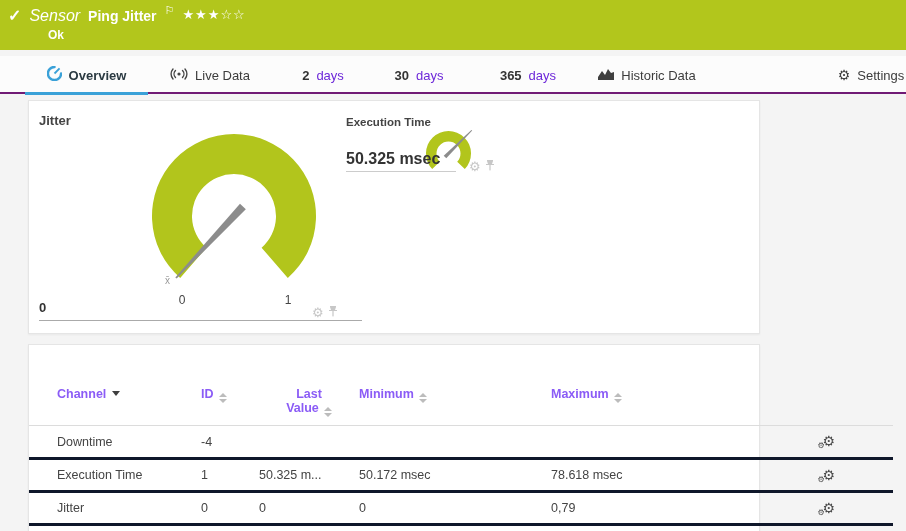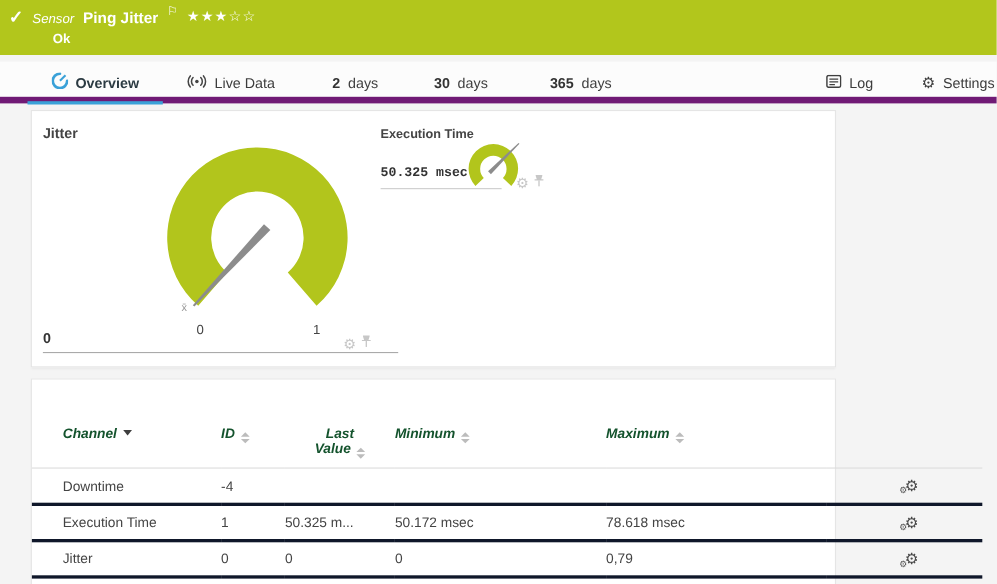--- a/index.html
+++ b/index.html
@@ -3,56 +3,56 @@
 <meta charset="utf-8">
 <style>
   * { margin:0; padding:0; box-sizing:border-box; }
   html,body { width:906px; height:531px; overflow:hidden; background:#f4f4f4;
               font-family:"Liberation Sans", sans-serif; }
 
   
   .hdr { position:absolute; left:0; top:0; width:906px; height:50px; background:#b2c61c; color:#fff; }
   .hdr-row { position:absolute; left:8px; top:6px; display:flex; align-items:baseline; gap:8px; }
   .hdr-check { font-size:16px; font-weight:bold; }
-  .hdr-kind { font-style:italic; font-size:12px; }
+  .hdr-kind { font-style:italic; font-size:16px; }
   .hdr-title { font-weight:bold; font-size:14px; }
   .hdr-flag { font-size:11px; position:relative; top:-7px; }
   .hdr-stars { font-size:13px; letter-spacing:1px; position:relative; top:-2px; cursor:pointer; }
   .hdr-status { position:absolute; left:48px; top:28px; font-size:12px; font-weight:bold; }
 
   
   .tabbar { position:absolute; left:0; top:56px; width:906px; height:38px; background:#fcfcfc;
-            border-bottom:6px solid #701a75; }
+            border-bottom:2px solid #701a75; }
   .tab { position:absolute; top:0; height:38px; display:flex; align-items:center; justify-content:center;
          gap:7px; font-size:13px; color:#3c3c3c; cursor:pointer; white-space:nowrap; }
   .tab.active { font-weight:bold; color:#2b3a42; }
   .tab .ul { position:absolute; left:0; right:0; bottom:-1px; height:3px; background:#3aa1d8; }
   .tab .num { font-weight:bold; color:#333; }
-  .tab .unit { color:#404040; }
+  .tab .unit { color:#6d28d9; }
   .gearchar { font-size:14px; color:#3f3f3f; line-height:1; }
 
   
   .panel { position:absolute; left:28px; width:732px; background:#fff; border:1px solid #e5e5e5;
            box-shadow:0 1px 2px rgba(0,0,0,.05); }
   .panel-gauges { top:100px; height:234px; }
   .panel-table  { top:344px; height:200px; }
 
   .gtitle { position:absolute; font-weight:bold; color:#444; }
   .widget-icons { position:absolute; display:flex; align-items:center; gap:4px; color:#c7c7c7; cursor:pointer; }
   .widget-icons .g { font-size:13px; line-height:1; }
   .uline { position:absolute; height:1px; background:#aaa; }
   .uline.light { background:#ccc; }
   .scale { position:absolute; width:16px; text-align:center; font-size:12px; color:#444; }
   .avg { position:absolute; font-size:10px; color:#999; }
   .bigval { position:absolute; font-size:13px; font-weight:bold; color:#333; }
 
   
   table { border-collapse:collapse; width:864px; table-layout:fixed; font-size:12.5px; }
   th { vertical-align:top; padding:42px 0 8px; border-bottom:1px solid #dcdcdc;
-       font-weight:bold; color:#14532d; font-size:12.5px; cursor:pointer;font-style:italic; }
+       font-weight:bold; color:#8b5cf6; font-size:12.5px; cursor:pointer; }
   td { height:33px; border-bottom:3px solid #0f172a; color:#444; }
   .al { text-align:left; padding-left:28px; }
   .ar { text-align:left; }
   .ac { text-align:center; }
   .gearcell { text-align:right; padding-right:58px; }
   .caret { display:inline-block; width:0; height:0; border-left:4px solid transparent;
            border-right:4px solid transparent; border-top:5px solid #3f3f3f;
            margin-left:6px; vertical-align:2px; }
   .sort { display:inline-flex; flex-direction:column; gap:2px; margin-left:5px; vertical-align:1px; }
   .sort i { display:block; width:0; height:0; border-left:4px solid transparent; border-right:4px solid transparent; }
@@ -101,28 +101,27 @@
     <span class="unit">days</span>
   </div>
   <div class="tab" style="left:380px;width:78px;align-items:center;">
     <span class="num">30</span>
     <span class="unit">days</span>
   </div>
   <div class="tab" style="left:483px;width:90px;">
     <span class="num">365</span>
     <span class="unit">days</span>
   </div>
-  <div class="tab" style="left:740px;width:65px;">
-    <span>
-      <svg width="14" height="12" viewBox="0 0 14 12">
-          <rect x="0.7" y="0.7" width="12.6" height="10.6" rx="1.5" fill="none" stroke="#3f3f3f" stroke-width="1.4"></rect>
-          <path d="M3 4h8M3 6.5h8M3 9h5" stroke="#3f3f3f" stroke-width="1.2"></path>
-        </svg>
-    </span>
-    <span>Log</span>
+  <div class="tab" style="left:588px;width:118px;">
+    <span>
+      <svg width="16" height="12" viewBox="0 0 16 12">
+          <path d="M0 12 L0 9 4 3 7 7 10 1 13 5 16 4 16 12 Z" fill="#3f3f3f"></path>
+        </svg>
+    </span>
+    <span>Historic Data</span>
   </div>
   <div class="tab" style="left:836px;width:70px;">
     <span class="gearchar">⚙</span>
     <span>Settings</span>
   </div>
 </div>
 
 <div class="panel panel-gauges">
 
   <div class="gtitle" style="left:10px;top:12px;font-size:13px;">Jitter</div>
@@ -143,21 +142,21 @@
         </svg>
     </span>
   </span>
   <div class="uline" style="left:10px;top:219px;width:323px;"></div>
 
   <div class="gtitle" style="left:317px;top:15px;font-size:11.5px;">Execution Time</div>
   <svg class="abs" style="left:390px;top:18px;" width="70" height="52" viewBox="0 0 70 52">
     <path d="M13.2,50 A22.5,22.5 0 1 1 45.8,50 L38.2,42.8 A12,12 0 1 0 20.8,42.8 Z" fill="#b2c51c"></path>
     <polygon points="24.7,36.7 27.3,39.3 53.2,11.6 52.4,10.9" fill="#8c8c8c"></polygon>
   </svg>
-  <span class="bigval" style="left:317px;top:49px;font-size:12px;font-family:Liberation Mono, monospace;">50.325 msec</span>
+  <span class="bigval" style="left:317px;top:49px;font-size:16px;">50.325 msec</span>
   <span class="widget-icons" style="left:440px;top:56px;">
     <span class="g">⚙</span>
     <span>
       <svg width="10" height="12" viewBox="0 0 10 12">
           <path d="M2 1h6v1l-1 3h2v1H1v-1h2L2 2z" fill="#c7c7c7"></path>
           <rect x="4.4" y="6" width="1.2" height="5.4" fill="#c7c7c7"></rect>
         </svg>
     </span>
   </span>
   <div class="uline light" style="left:317px;top:70px;width:110px;"></div>

